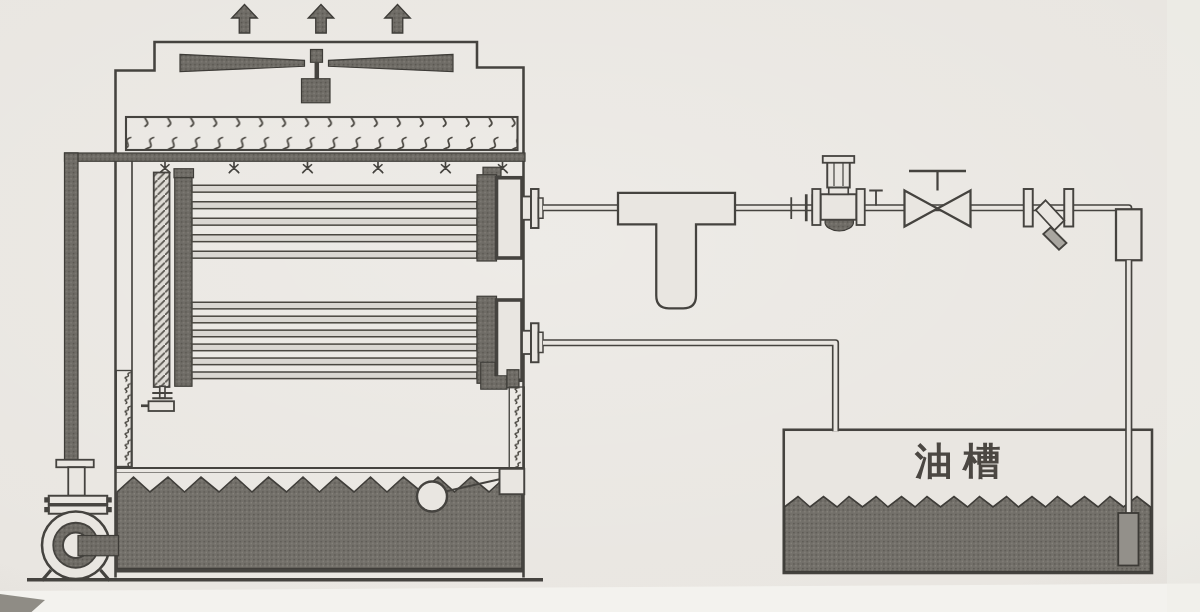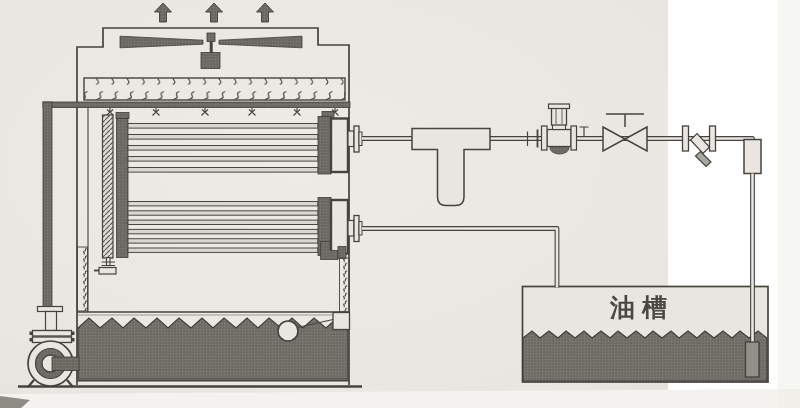--- a/index.html
+++ b/index.html
@@ -1,17 +1,17 @@
 <!DOCTYPE html>
 <html style="--paper: #e9e6e1; --line: #45433f; --darkfill: #6f6c66; --liquid: #74716b; --labeltext: #4b4742;"><head>
 <meta charset="utf-8">
 <style>
   html,body{margin:0;padding:0;width:800px;height:408px;overflow:hidden;
     font-family:"Liberation Sans",sans-serif;}
-  #page{width:668px;height:408px;position:relative;
+  #page{width:800px;height:408px;position:relative;
     background:
       radial-gradient(130% 120% at 45% 40%, rgba(255,255,255,.20), rgba(0,0,0,0) 55%, rgba(90,85,78,.22) 100%),
       var(--paper,#e9e6e1);}
   svg{display:block}
   .s  {stroke:var(--line,#45433f);fill:none}
   .sf {stroke:var(--line,#45433f);fill:var(--paper,#e9e6e1)}
   .df {fill:url(#dots);stroke:#3e3c38;stroke-width:.8}
   .tube{fill:#dad7d2;stroke:#4a4741;stroke-width:1}
   .pipeO{stroke:#45433f;stroke-width:4.8;fill:none;stroke-linejoin:round;stroke-linecap:butt}
   .pipeI{stroke:var(--paper,#e9e6e1);stroke-width:2.6;fill:none;stroke-linejoin:round;stroke-linecap:butt}

